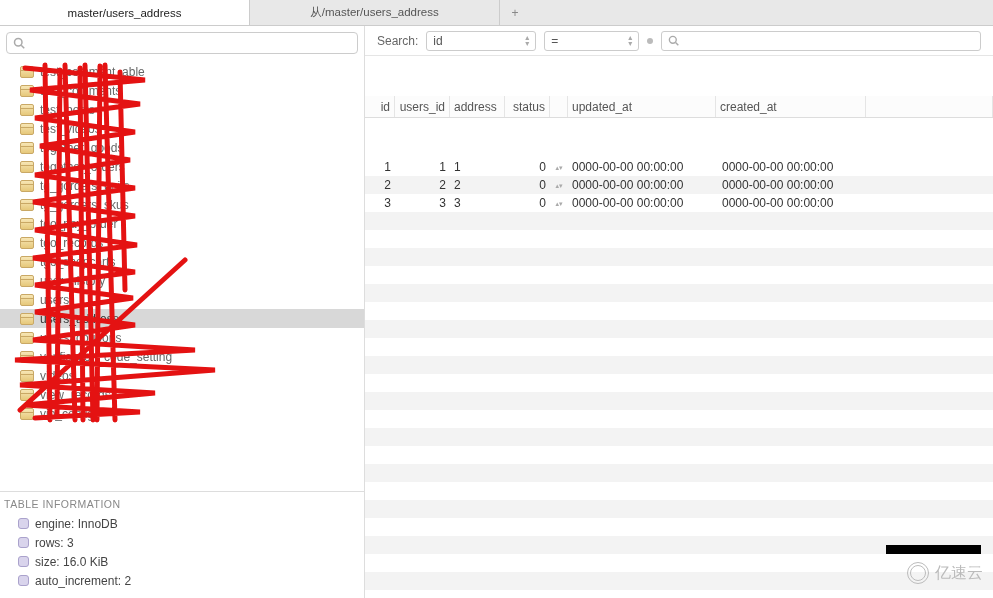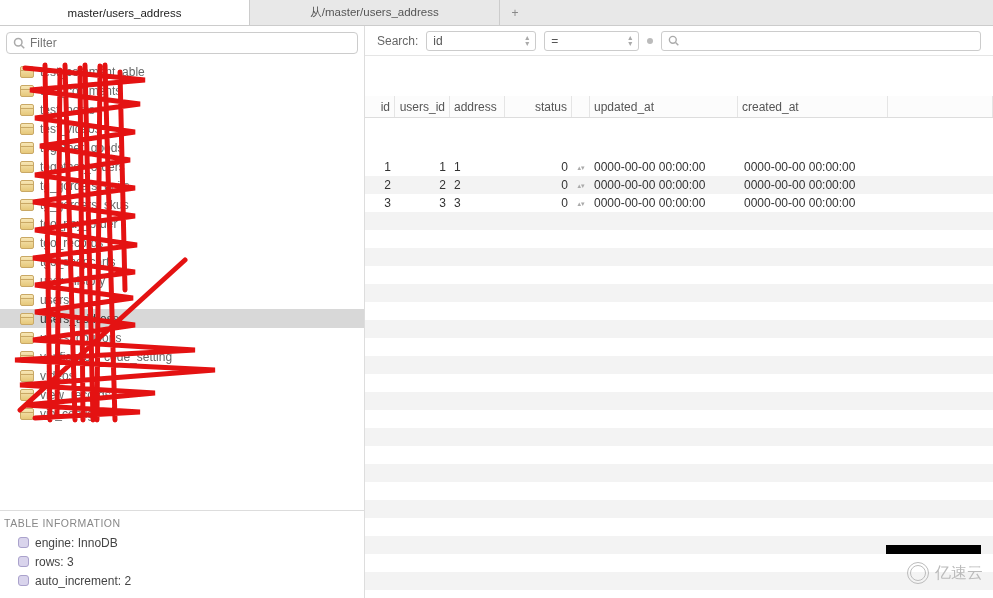--- a/index.html
+++ b/index.html
@@ -191,21 +191,21 @@
       border-right: 1px solid #e5e5e5;
       display: flex;
       align-items: center;
       padding: 0 4px;
       font-size: 12px;
       color: #555;
     }
     .col-id { width: 30px; justify-content: flex-end; }
     .col-users { width: 55px; justify-content: flex-end; }
     .col-addr { width: 55px; }
-    .col-status { width: 45px; justify-content: flex-end; margin-left: 22px; }
+    .col-status { width: 45px; justify-content: flex-end; }
     .col-stepper { width: 18px; justify-content: center; color: #999; font-size: 9px; line-height: 1; }
     .col-created { width: 150px; }
     .col-updated { width: 148px; }
     .grid-body { flex: 1; overflow: auto; }
     .grid-row {
       display: flex;
       height: 18px;
       align-items: stretch;
     }
     .grid-row:nth-child(even) { background: #f3f3f3; }
@@ -267,21 +267,20 @@
 
 <div class="main">
 
   <div class="sidebar">
     <div class="filter-wrap">
       <div class="filter-box">
         <svg width="12" height="12" viewBox="0 0 16 16" fill="none" stroke="#aaa" stroke-width="2">
           <circle cx="7" cy="7" r="5"></circle>
             <line x1="11" y1="11" x2="15" y2="15"></line>
         </svg>
-        <input placeholder="Filter" style="">
       </div>
     </div>
 
     <div class="tree" id="tree">
       <svg class="scribble" viewBox="0 0 220 380">
         <path d="M20 8 L140 20 L25 30 L135 44 L30 58 L130 72 L35 86 L125 100 L30 115 L130 128 L28 142 L130 156 L30 170 L132 185 L28 198 L130 212 L30 225 L128 238 L30 252 L130 265 L28 280 L190 290 L10 300 L210 310 L15 325 L150 333 L20 345 L135 352 L30 358 M40 5 L45 360 M60 5 L70 360 M80 5 L88 360 M100 5 L110 360 M55 10 L52 355 M75 8 L78 360 M95 6 L92 360 M115 12 L120 230 M180 200 L15 350" stroke="#e41212" stroke-width="5" fill="none" stroke-linecap="round"></path>
       </svg>
     <div class="tree-item">
           <span class="table-icon"></span>
           <span>test_comment_able</span>
@@ -363,20 +362,24 @@
     <div class="info-section">
       <div class="info-header">TABLE INFORMATION</div>
       <div id="inforows">
           <div class="info-row">
             <span class="info-bullet"></span>
             <span>engine: InnoDB</span>
           </div>
           <div class="info-row">
             <span class="info-bullet"></span>
             <span>rows: 3</span>
+          </div>
+          <div class="info-row">
+            <span class="info-bullet"></span>
+            <span>size: 16.0 KiB</span>
           </div>
           <div class="info-row">
             <span class="info-bullet"></span>
             <span>auto_increment: 2</span>
           </div>
         </div>
     </div>
   </div>
 
   <div class="content">

